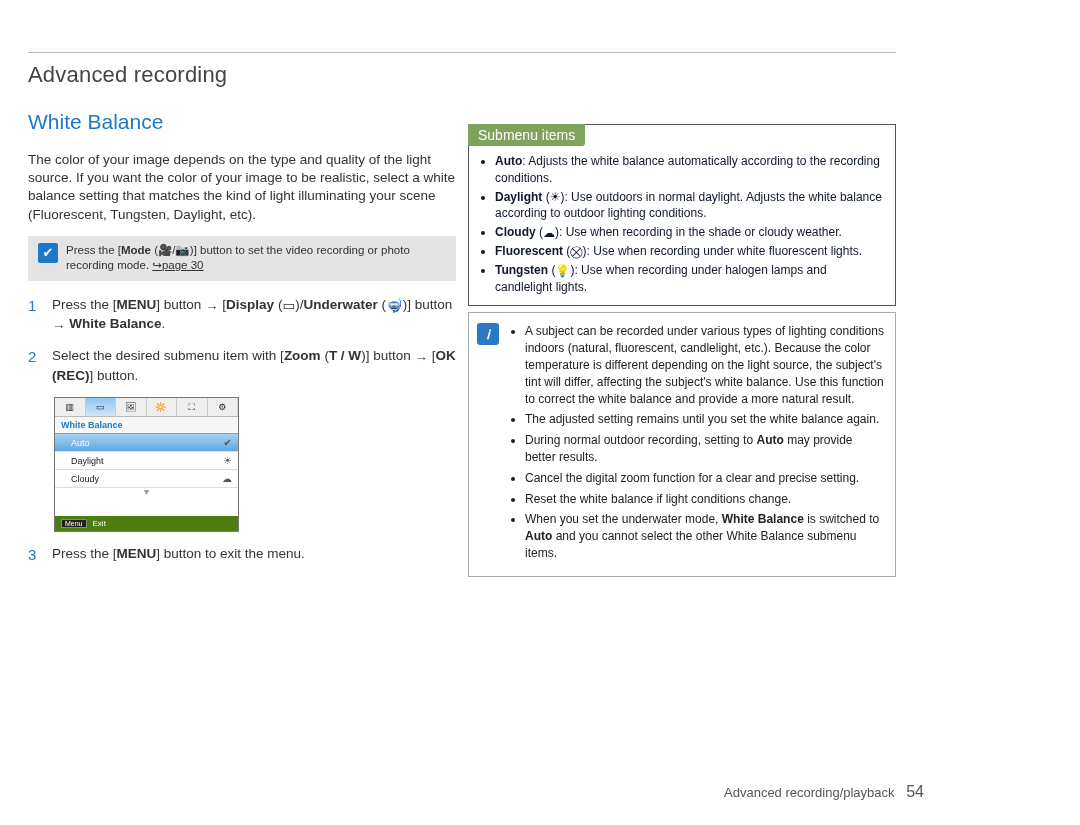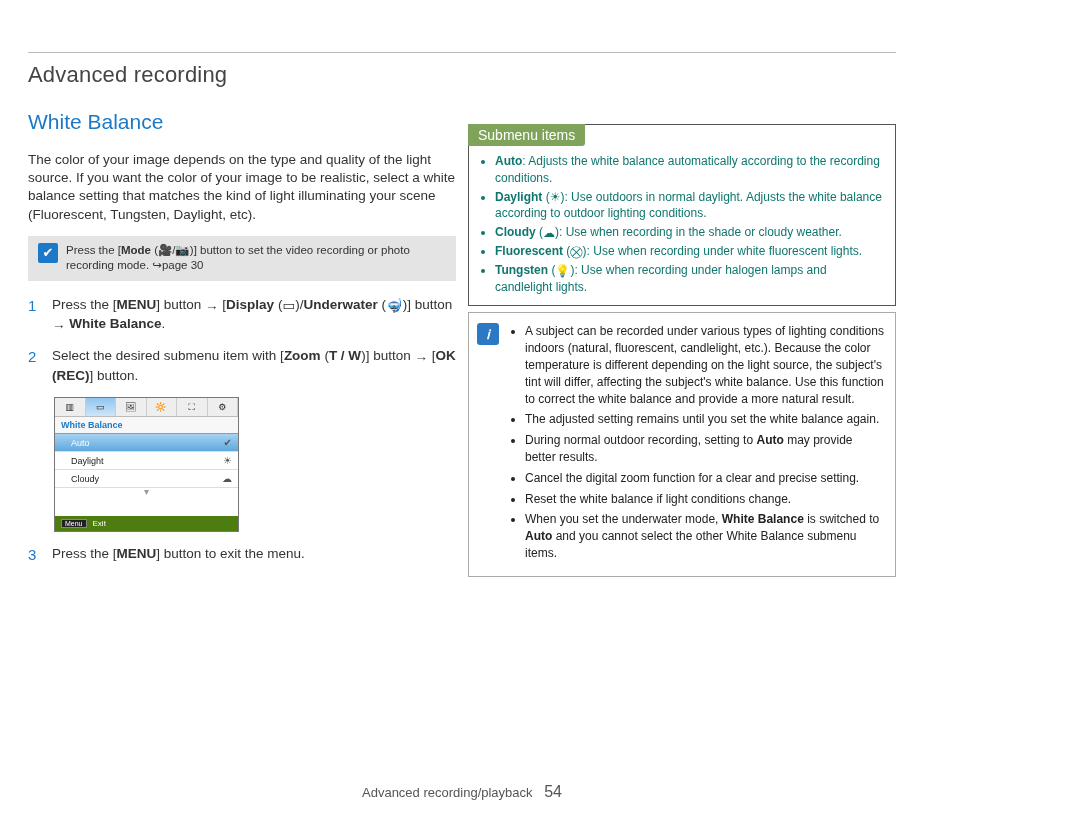--- a/index.html
+++ b/index.html
@@ -70,21 +70,21 @@
     align-items: center;
     justify-content: center;
     color: #fff;
     font-size: 13px;
   }
   .note-text {
     font-size: 11.5px;
     line-height: 1.35;
     color: #333;
   }
-  .page-ref { font-size: 11.5px; }
+  .page-ref { font-size: 11.5px; text-decoration: underline; }
   ol.steps {
     list-style: none;
     padding: 0;
     margin: 0;
     font-size: 13.5px;
     color: #333;
   }
   ol.steps > li {
     display: flex;
     gap: 10px;
@@ -169,21 +169,21 @@
     top: -1px;
     left: -1px;
     border-bottom-right-radius: 3px;
   }
   .submenu-list {
     list-style: disc;
     margin: 6px 10px 10px 4px;
     padding-left: 22px;
     font-size: 12px;
     line-height: 1.4;
-    color: #0f766e;
+    color: #0f172a;
   }
   .submenu-list li { margin-bottom: 2px; }
   .tips-box {
     border: 1px solid #aaa;
     padding: 10px 10px 10px 8px;
     display: flex;
     gap: 10px;
     background: #fff;
   }
   .tips-icon {
@@ -199,21 +199,21 @@
     font-size: 12px;
     line-height: 1.4;
     color: #222;
   }
   .tips-list li { margin-bottom: 4px; }
 
   .footer {
     position:absolute;
     bottom: 24px;
     left:0; right:0;
-    text-align:center;
+    text-align:right;
     font-size: 13px;
     color:#555;
   }
   .footer .pagenum { font-size: 16px; color:#555; margin-left:8px; }
 
   .icon-glyph { font-size: 12px; }
   .inline-icon {
     display:inline-block;
     vertical-align:middle;
     line-height:1;

